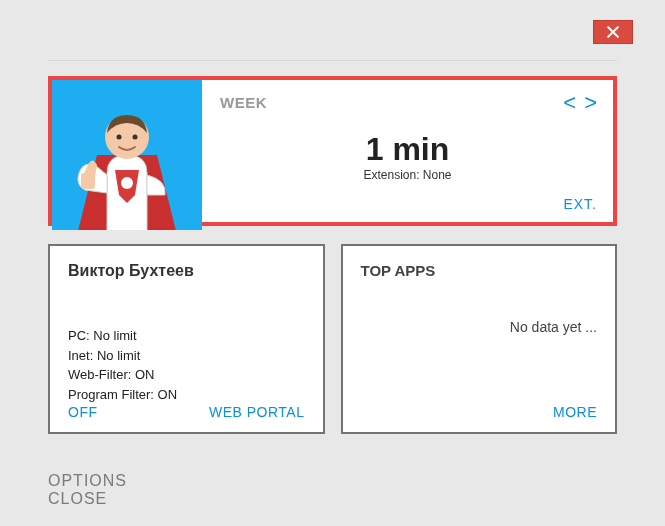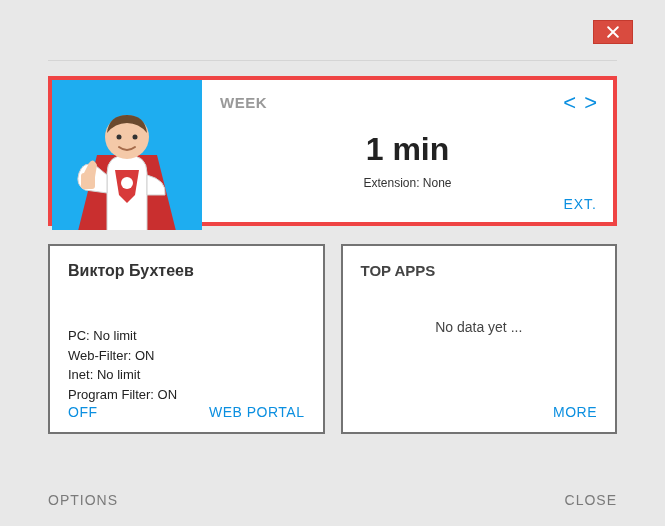--- a/index.html
+++ b/index.html
@@ -83,21 +83,21 @@
       margin-top: 20px;
     }
     .time-val {
       font-size: 32px;
       color: #222;
       font-weight: 700;
     }
     .ext-line {
       font-size: 12px;
       color: #333;
-      margin-top: 8px;
+      margin-top: 0;
     }
     .ext-link {
       position: absolute;
       right: 16px;
       bottom: 10px;
       color: #0b8fe0;
       font-size: 14px;
       letter-spacing: 1px;
       cursor: pointer;
     }
@@ -138,35 +138,36 @@
       right: 18px;
       bottom: 12px;
       display: flex;
       justify-content: space-between;
       color: #0b8fe0;
       font-size: 14px;
       letter-spacing: 0.5px;
     }
     .card-actions span { cursor: pointer; }
     .nodata {
-      text-align: center;
+      text-align: right;
       color: #444;
       font-size: 14px;
       margin-top: 40px;
     }
     .footer {
       position: absolute;
       left: 48px;
       right: 48px;
       bottom: 18px;
       display: flex;
       justify-content: space-between;
       color: #7a7a7a;
-      font-size: 14px;
+      font-size: 16px;
       letter-spacing: 1px;
+      flex-direction: column;
     }
     .footer span { cursor: pointer; }
     .line-top {
       position: absolute;
       left: 48px;
       right: 48px;
       top: 60px;
       height: 1px;
       background: #d5d5d5;
     }
@@ -223,22 +224,22 @@
       </div>
       <div class="ext-link">EXT.</div>
     </div>
   </div>
 
   <div class="row2">
     <div class="card">
       <div class="user-title">Виктор Бухтеев</div>
       <div class="limits">
         <div>PC: No limit</div>
+        <div>Inet: No limit</div>
         <div>Web-Filter: ON</div>
-        <div>Inet: No limit</div>
         <div>Program Filter: ON</div>
       </div>
       <div class="card-actions">
         <span>OFF</span>
         <span>WEB PORTAL</span>
       </div>
     </div>
 
     <div class="card">
       <div class="card-title">TOP APPS</div>

